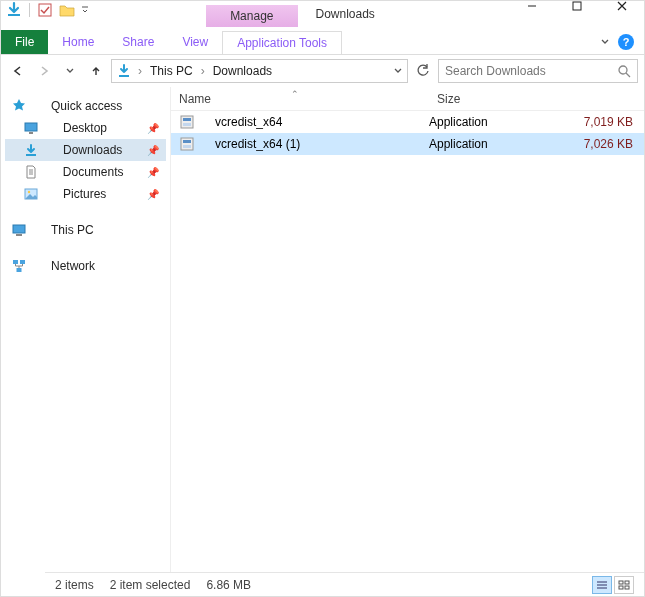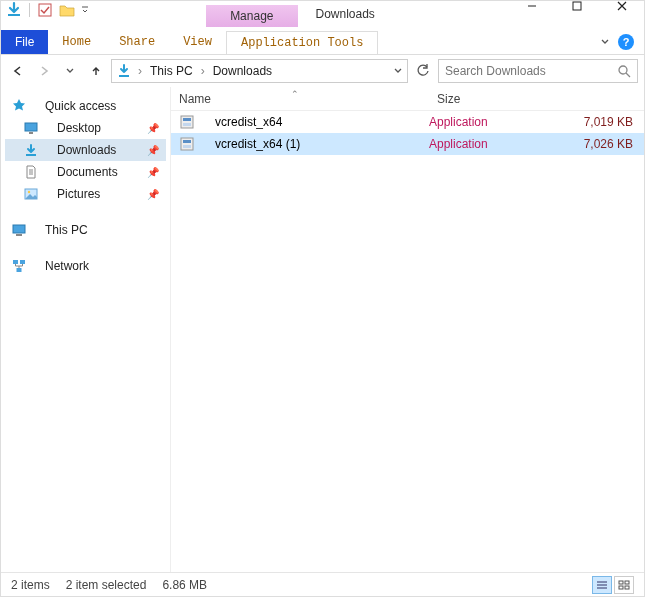--- a/index.html
+++ b/index.html
@@ -9,63 +9,63 @@
   .titlebar-left { display: flex; align-items: center; gap: 4px; padding-left: 4px;}
   .qat-icon { width: 18px; height: 18px; display:flex; align-items:center; justify-content:center;}
   .qat-sep { width:1px; height:14px; background:#ccc; margin:0 2px;}
   .title-tabs { display:flex; align-items:flex-end; margin-left:auto;}
   .context-tab { background:#e8b2e8; background: linear-gradient(#f0c5ef,#e6aee6); color:#333; padding: 4px 24px; font-size:12px;}
   .plain-title { padding: 6px 18px; color:#333; font-size:12px;}
   .win-controls { margin-left:auto; display:flex;}
   .win-btn { width:45px; display:flex; align-items:center; justify-content:center; color:#333;}
   
   .ribbon { height:25px; display:flex; align-items:stretch; border-bottom:1px solid #ddd;}
-  .file-tab { background:#1d4ed8; color:#fff; padding:0 14px; display:flex; align-items:center; font-size:12px;}
-  .rib-tab { padding:0 14px; display:flex; align-items:center; color:#a16207;font-family:Liberation Mono, monospace;}
+  .file-tab { background:#15803d; color:#fff; padding:0 14px; display:flex; align-items:center; font-size:12px;}
+  .rib-tab { padding:0 14px; display:flex; align-items:center; color:#8b5cf6;}
   .rib-tab.context { border:1px solid #ddd; border-bottom:none; margin-top:1px;}
   .rib-spacer{flex:1;}
   .rib-end { display:flex; align-items:center; gap:8px; padding-right:10px;}
   .chev { color:#555;}
   .help-icon { width:16px;height:16px;border-radius:50%;background:#1e90ff;color:#fff;display:flex;align-items:center;justify-content:center;font-weight:bold;font-size:11px;}
   
   .navrow { height:32px; display:flex; align-items:center; gap:4px; padding:2px 6px;}
   .nav-btn { width:22px; height:22px; display:flex; align-items:center; justify-content:center; color:#555; border-radius:2px;}
   .nav-btn.disabled{color:#bbb;}
   .addrbox { flex:1; height:24px; border:1px solid #ccc; display:flex; align-items:center; padding:0 4px; gap:4px;}
   .crumb { color:#222; padding:0 2px;}
   .crumb-sep { color:#888; padding:0 2px;}
   .addr-drop { margin-left:auto; color:#555;}
   .refresh { width:22px; color:#555; display:flex;align-items:center;justify-content:center;}
   .searchbox { width:200px; height:24px; border:1px solid #ccc; display:flex; align-items:center; padding:0 6px; color:#888; justify-content:space-between;}
   .searchbox input { border:none; outline:none; flex:1; font-size:12px; color:#ec4899;}
   
   .main { flex:1; display:flex; min-height:0;}
   .sidebar { width:170px; border-right:1px solid #eee; padding:8px 4px;}
   .side-group{margin-bottom:14px;}
-  .side-item { display:flex; align-items:center; gap:18px; padding:3px 6px 3px 18px; color:#222; position:relative;}
+  .side-item { display:flex; align-items:center; gap:24px; padding:3px 6px 3px 18px; color:#222; position:relative;}
   .side-item.top { padding-left:6px; font-weight:500;}
   .side-item.selected{ background:#d8e6f2;}
   .pin { margin-left:auto; color:#999; font-size:10px;}
   .side-icon{width:16px;height:16px;display:flex;align-items:center;justify-content:center;}
   .content { flex:1; display:flex; flex-direction:column;}
   .col-headers { height:24px; display:flex; align-items:center; border-bottom:1px solid #eee; color:#444; position:relative;}
   .colh { padding:0 8px;}
   .colh.name{flex:0 0 258px;}
   .colh.type{flex:0 0 140px;}
   .colh.size{flex:0 0 70px;}
   .sort-caret{position:absolute; left:120px; top:2px; color:#777; font-size:9px;}
   .rows{flex:1;}
   .row{display:flex; align-items:center; height:22px;}
   .row.selected{background:#cde8ff;}
   .cell.name{flex:0 0 258px; display:flex; align-items:center; gap:20px; padding-left:8px;}
-  .cell.type{flex:0 0 140px; color:#be185d;}
+  .cell.type{flex:0 0 140px; color:#000000;}
   .cell.size{flex:0 0 70px; text-align:right; color:#7f1d1d; padding-right:6px;}
   .file-icon{width:16px;height:16px;display:flex;align-items:center;justify-content:center;}
   
-  .status{height:24px; border-top:1px solid #e5e5e5; display:flex; align-items:center; padding:0 10px; gap:16px; color:#444;}
+  .status{height:24px; border-top:1px solid #e5e5e5; display:flex; align-items:center; padding:0 10px; gap:16px; color:#444;margin-left:44px;}
   .status-spacer{flex:1;}
   .view-toggle{display:flex; gap:2px;}
   .vt-btn{width:20px;height:18px;border:1px solid #ccc; display:flex;align-items:center;justify-content:center; font-size:10px;}
   .vt-btn.active{background:#cde8ff;border-color:#7ab8e8;}
   svg{display:block;}
 </style>
 </head>
 <body>
 
 <div class="titlebar">

